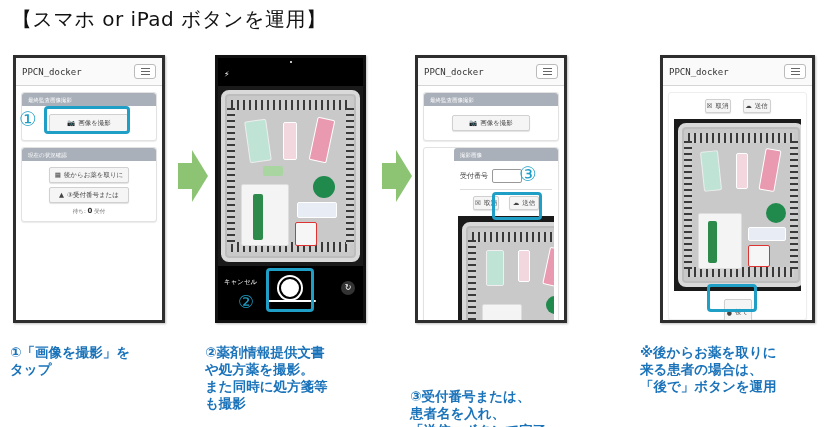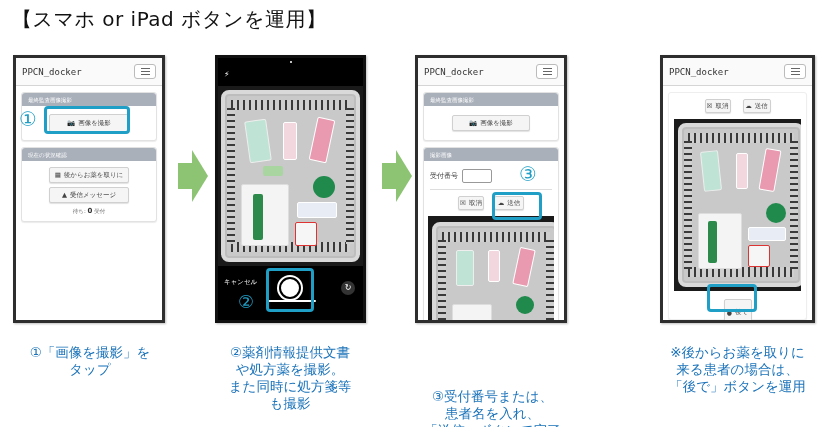--- a/index.html
+++ b/index.html
@@ -42,22 +42,22 @@
   .badge-num { position: absolute; color: #1f9ec6; font-size: 20px; line-height: 20px; }
   .arrow {
     position: absolute; width: 30px; height: 52px;
   }
   .arrow .stem { position: absolute; left: 0; top: 13px; width: 17px; height: 26px; background: #8dc474; }
   .arrow .head {
     position: absolute; left: 14px; top: 0; width: 0; height: 0;
     border-top: 26px solid transparent; border-bottom: 26px solid transparent; border-left: 16px solid #8dc474;
   }
   .caption {
-    position: absolute; top: 344px; color: #1b73ba; font-weight: normal; font-size: 13.5px; line-height: 17px;
-    text-align: center; white-space: pre-line;
+    position: absolute; top: 344px; color: #1b73ba; font-weight: bold; font-size: 13.5px; line-height: 17px;
+    white-space: pre-line;
   }
   
   .photo { position: relative; background: #1a1a1a; overflow: hidden; }
   .basket {
     position: absolute; border-radius: 8px; background: #c9c9c9;
     border: 4px solid #d9d9d9; box-shadow: inset 0 0 0 2px #bdbdbd;
   }
   .slats {
     position: absolute; left: 6px; right: 6px; height: 10px;
     background: repeating-linear-gradient(90deg, #3a3a3a 0 2px, #cfcfcf 2px 6px);
@@ -98,21 +98,21 @@
   </div>
   <div class="card">
     <div class="card-head">現在の状況確認</div>
     <div class="card-body">
       <div class="btn" style="width:80px; height:16px;">
         <span>▦</span>
         <span>後からお薬を取りに</span>
       </div>
       <div class="btn" style="width:80px; height:16px;">
         <span>▲</span>
-        <span>受信メッセージ</span>
+        <span>③受付番号または</span>
       </div>
       <div style="font-size:5.5px; color:#666;">
         <span>待ち:</span>
         <b style="font-size:7px; color:#333;">0</b>
         <span>受付</span>
       </div>
     </div>
   </div>
 </div>
 <div class="highlight" style="left:44px; top:106px; width:86px; height:28px;"></div>
@@ -171,21 +171,21 @@
   </div>
   <div class="card">
     <div class="card-head">最終監査画像撮影</div>
     <div class="card-body" style="height:34px; justify-content:center;">
       <div class="btn" style="width:78px; height:16px;">
         <span>📷</span>
         <span>画像を撮影</span>
       </div>
     </div>
   </div>
-  <div class="card" style="height:200px;">
+  <div class="card" style="height:200px;padding-left:30px;">
     <div class="card-head">撮影画像</div>
     <div style="display:flex; align-items:center; gap:4px; padding:8px 6px 4px 6px;">
       <span style="font-size:7px; color:#444;">受付番号</span>
       <input style="width: 30px; height: 14px; border: 1px solid rgb(153, 153, 153); border-radius: 2px;" value="">
     </div>
     <div style="border-top:1px solid #ddd; margin:2px 6px 0 6px;"></div>
     <div style="display:flex; justify-content:center; gap:10px; padding:6px 0;">
       <div class="btn" style="width:26px; height:14px;">
         <span>☒</span>
         <span>取消</span>

